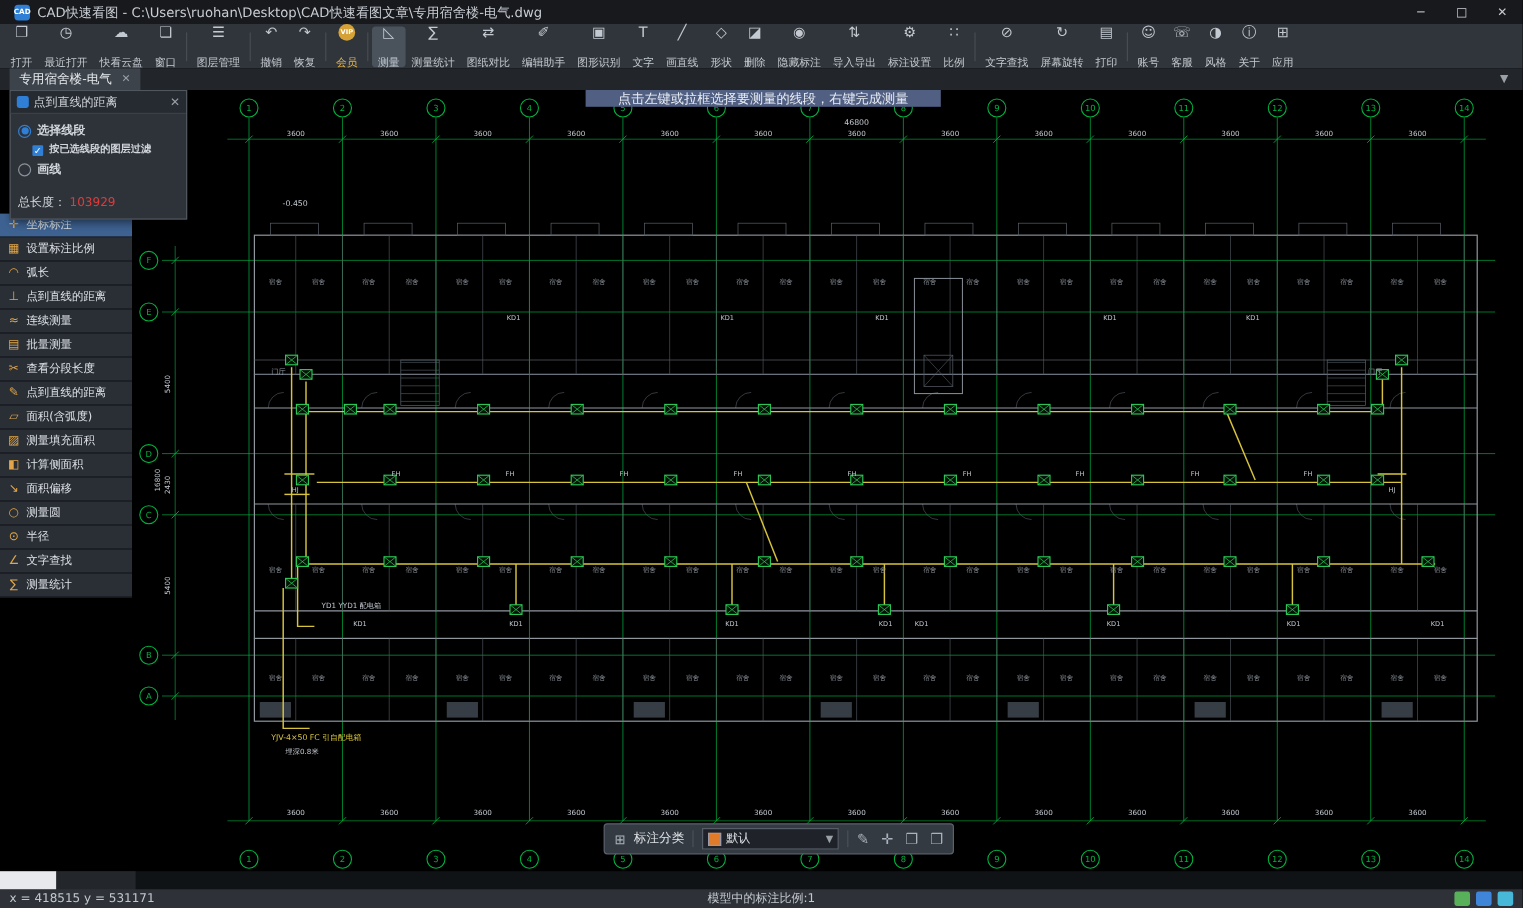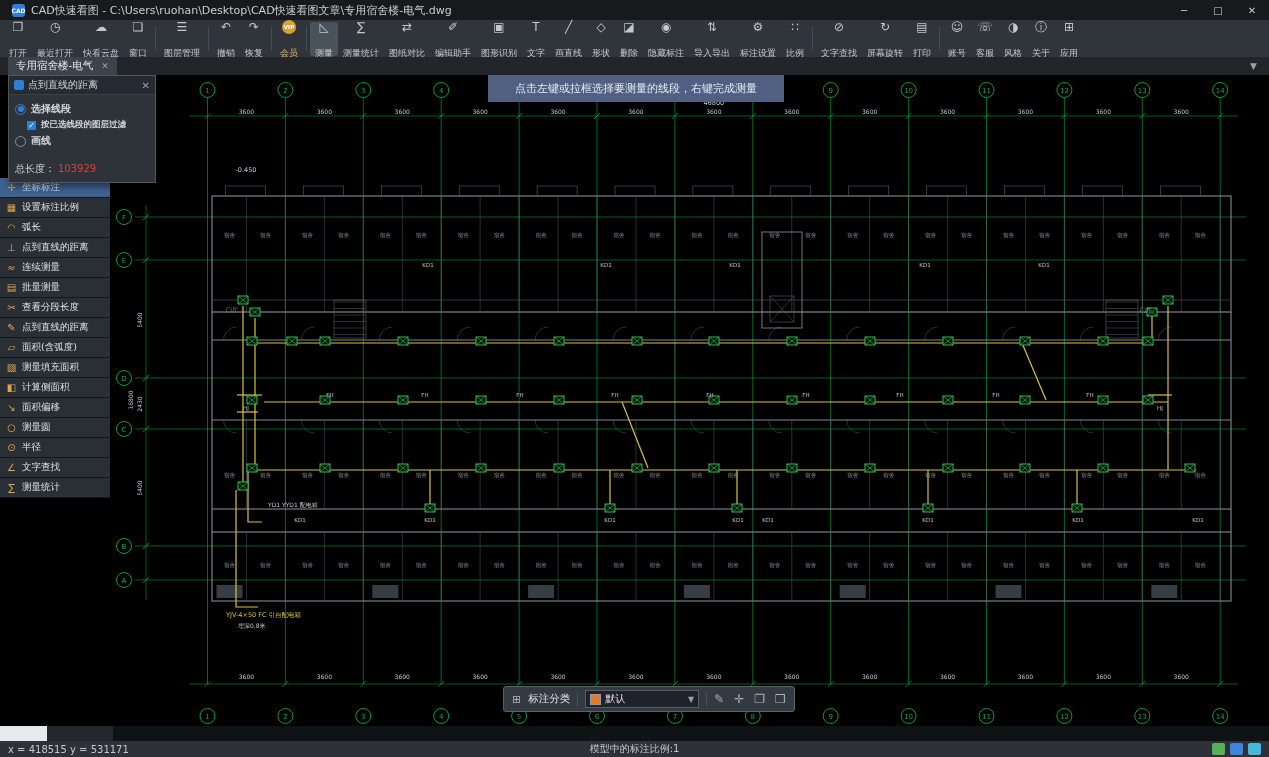--- a/index.html
+++ b/index.html
@@ -25,21 +25,21 @@
   .tb-label.viplabel{color:#e5b64e;}
   .tb-sep{width:1px;height:24px;background:#464c54;margin:0 3px;flex:0 0 auto;}
 
   
   .tabbar{position:absolute;top:57px;left:0;right:0;height:18px;background:#22262b;display:flex;align-items:center;z-index:50;}
   .doc-tab{height:18px;background:#3d434b;color:#e4e8ec;font-size:10.5px;display:flex;align-items:center;padding:0 8px;margin-left:8px;}
   .doc-tab .close{margin-left:8px;color:#9aa0a7;font-size:9px;}
   .tab-caret{margin-left:auto;color:#9aa0a7;font-size:9px;padding:0 12px;}
 
   
-  .hint{position:absolute;left:488px;top:75px;width:296px;height:27px;background:#515f82;color:#e8edf4;font-size:11px;display:flex;align-items:center;justify-content:center;z-index:30;}
+  .hint{position:absolute;left:488px;top:75px;width:296px;height:14px;background:#515f82;color:#e8edf4;font-size:11px;display:flex;align-items:center;justify-content:center;z-index:30;}
 
   
   .sidebar{position:absolute;left:0;top:178px;width:110px;z-index:40;}
   .sb-item{height:19px;background:#2a2f36;border-bottom:1px solid #14171b;display:flex;align-items:center;padding:0 4px;}
   .sb-item.active{background:#3e6393;}
   .sb-icon{width:15px;font-size:10px;color:#e2a648;text-align:center;margin-right:3px;flex:0 0 auto;}
   .sb-label{font-size:9.5px;color:#dde1e6;white-space:nowrap;}
 
   
   .measure-panel{position:absolute;left:8px;top:75px;width:146px;background:#2e333a;border:1px solid #50565e;z-index:45;box-shadow:2px 3px 8px rgba(0,0,0,.55);}

